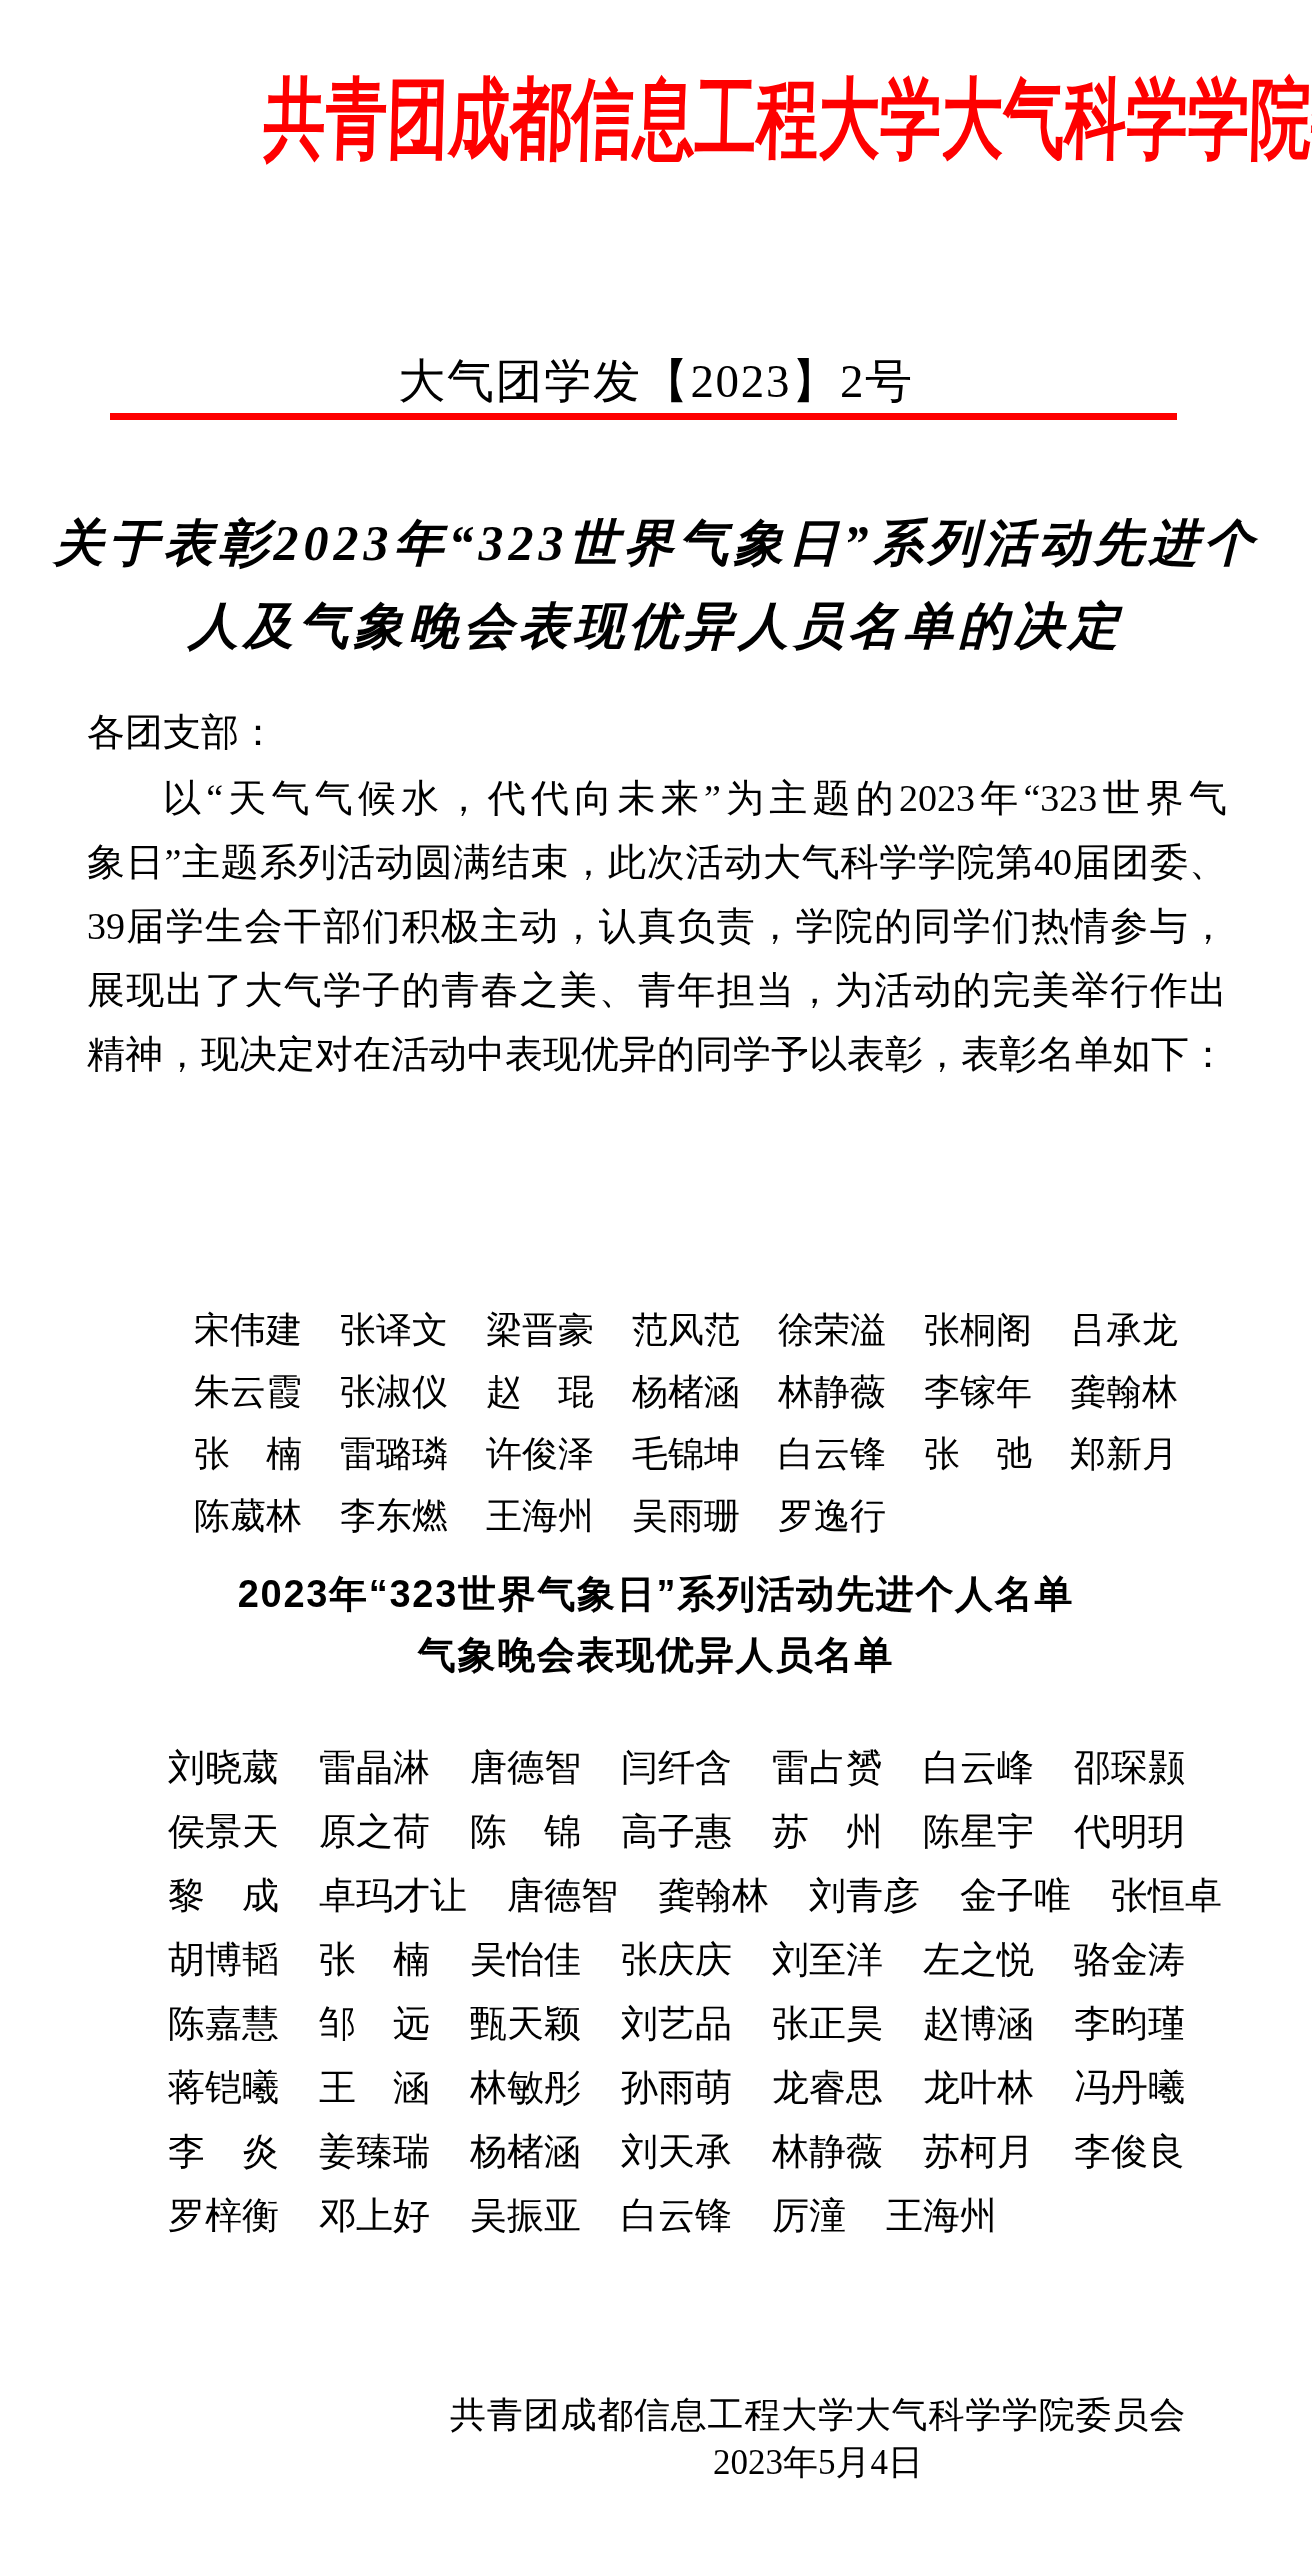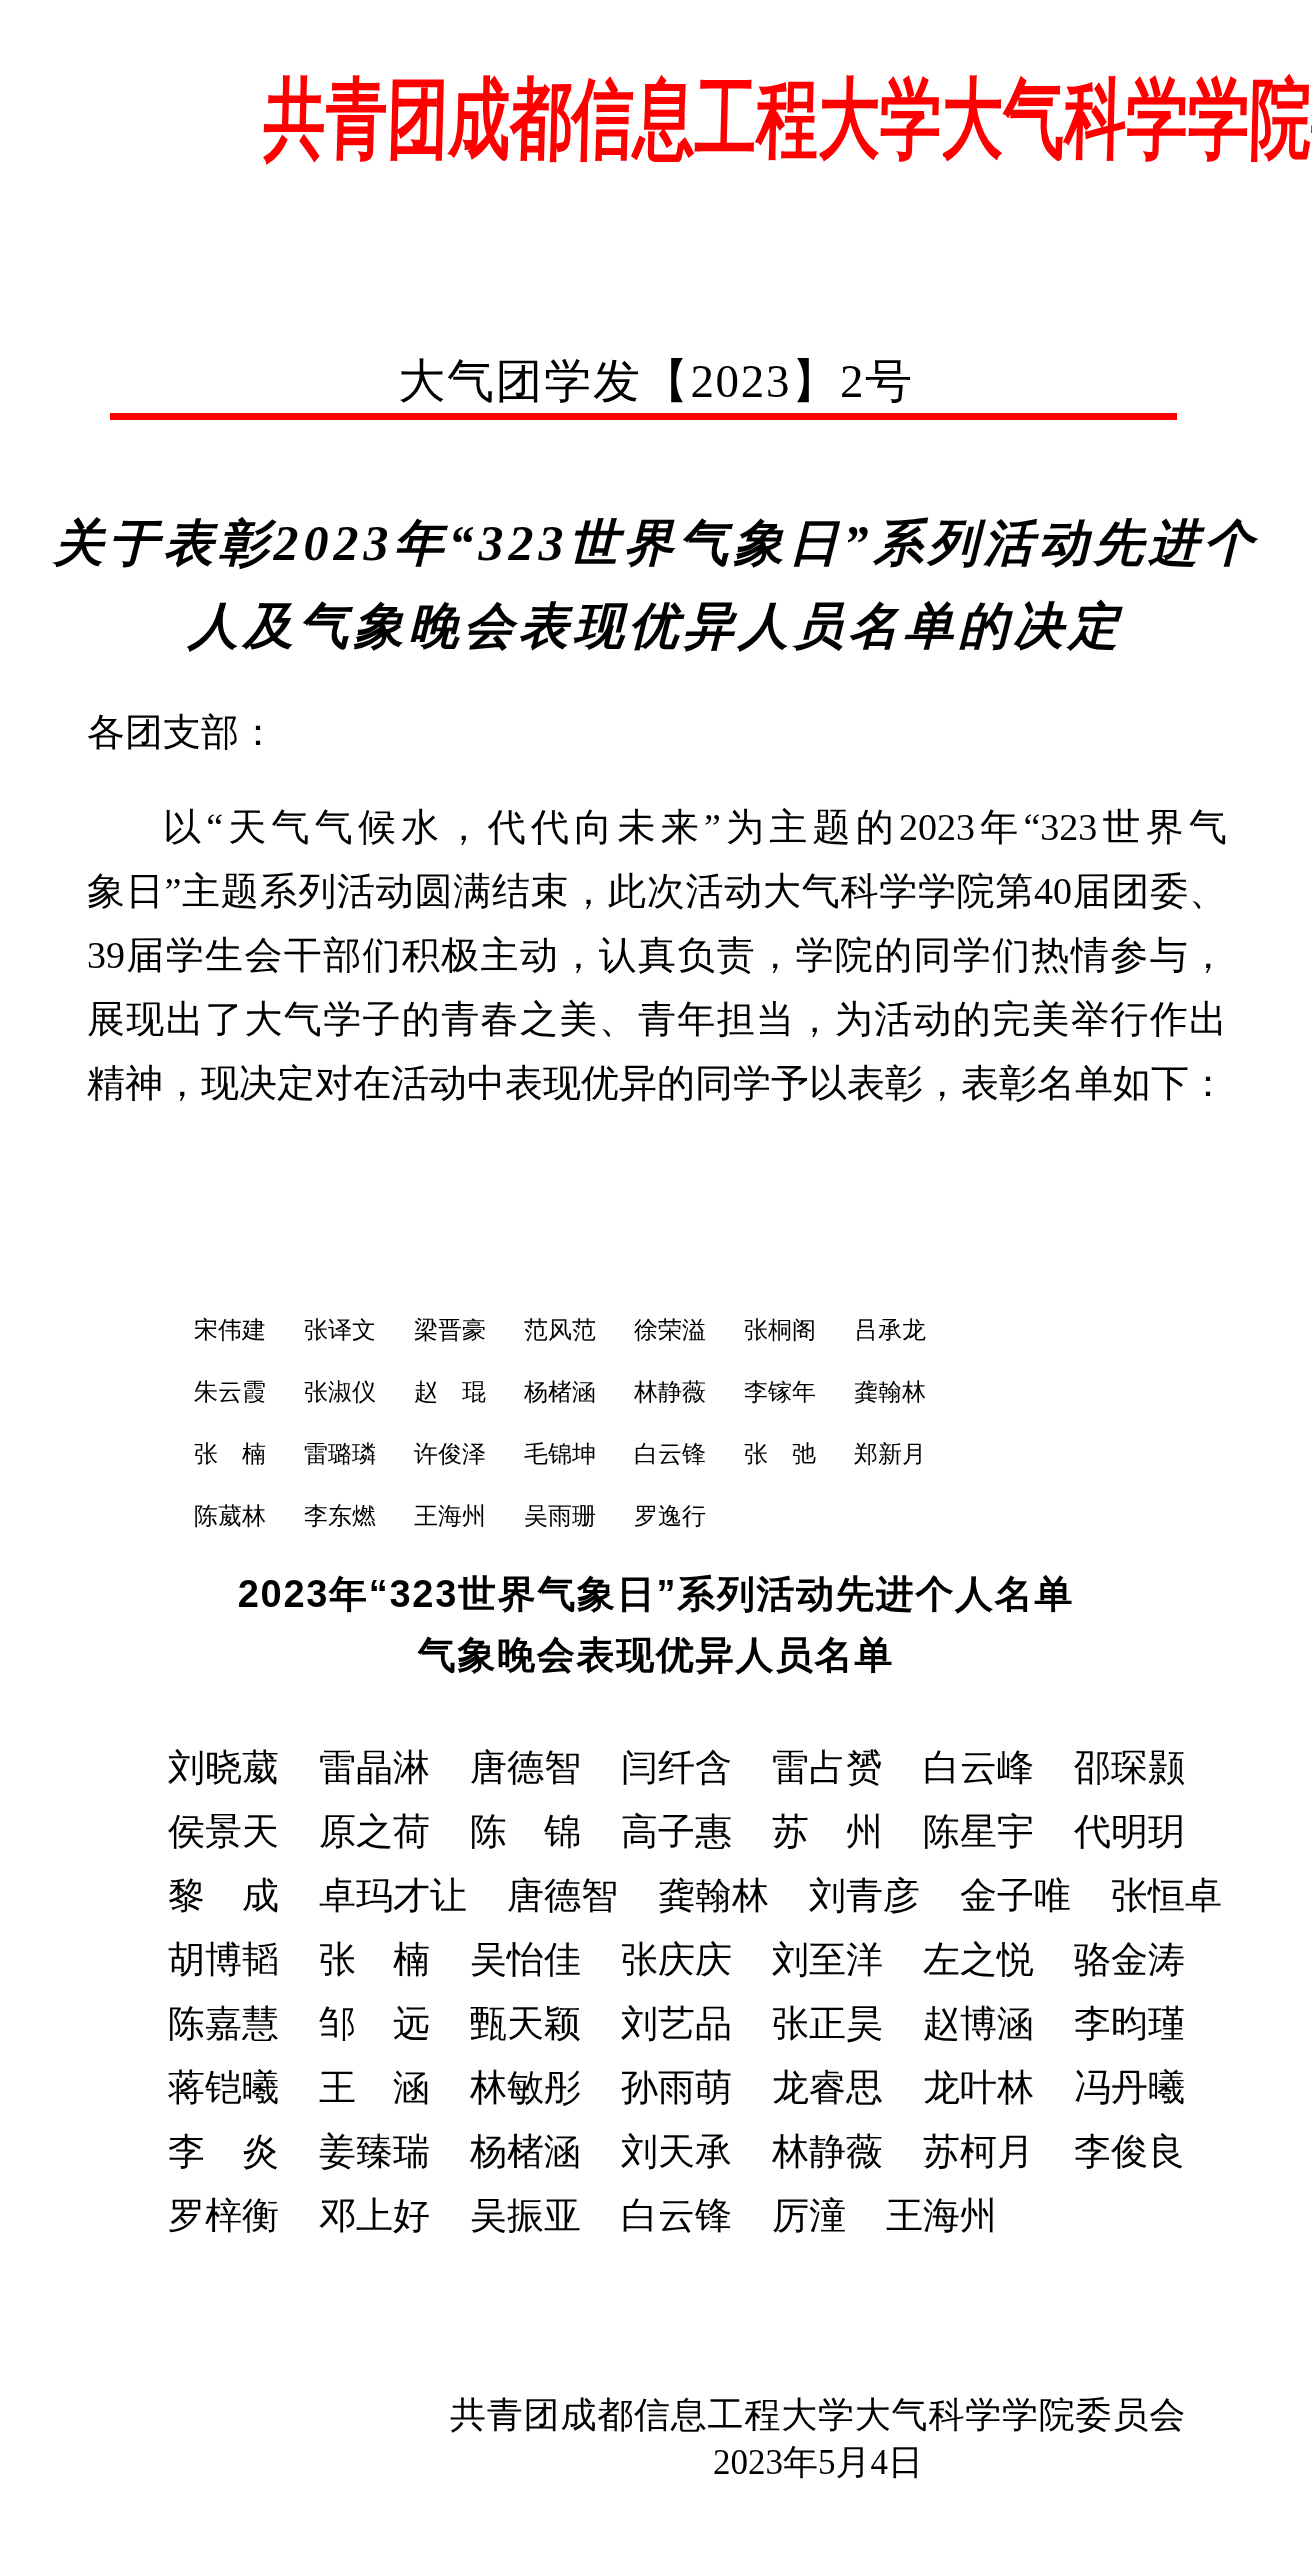--- a/index.html
+++ b/index.html
@@ -74,21 +74,21 @@
   .salutation {
     position: absolute;
     top: 707px;
     left: 87px;
     font-size: 38px;
   }
 
   
   .body-par {
     position: absolute;
-    top: 795px;
+    top: 766px;
     left: 87px;
     width: 1140px;
   }
   .body-line {
     height: 64px;
     line-height: 64px;
     font-size: 38px;
     text-align: justify;
     text-align-last: justify;
     white-space: normal;
@@ -108,21 +108,21 @@
   .list1 {
     position: absolute;
     top: 1299px;
     left: 194px;
   }
   .list1 .name-row {
     height: 62px;
     line-height: 62px;
     gap: 38px;
   }
-  .list1 .name { font-size: 24px; }
+  .list1 .name { font-size: 36px; }
   .list2 {
     position: absolute;
     top: 1736px;
     left: 168px;
   }
   .list2 .name-row {
     height: 64px;
     line-height: 64px;
     gap: 40px;
   }

